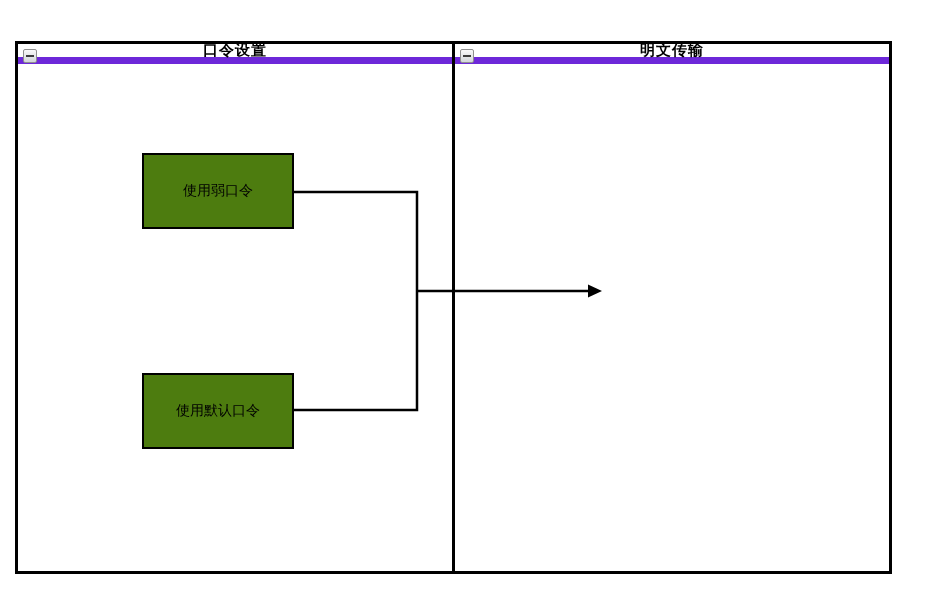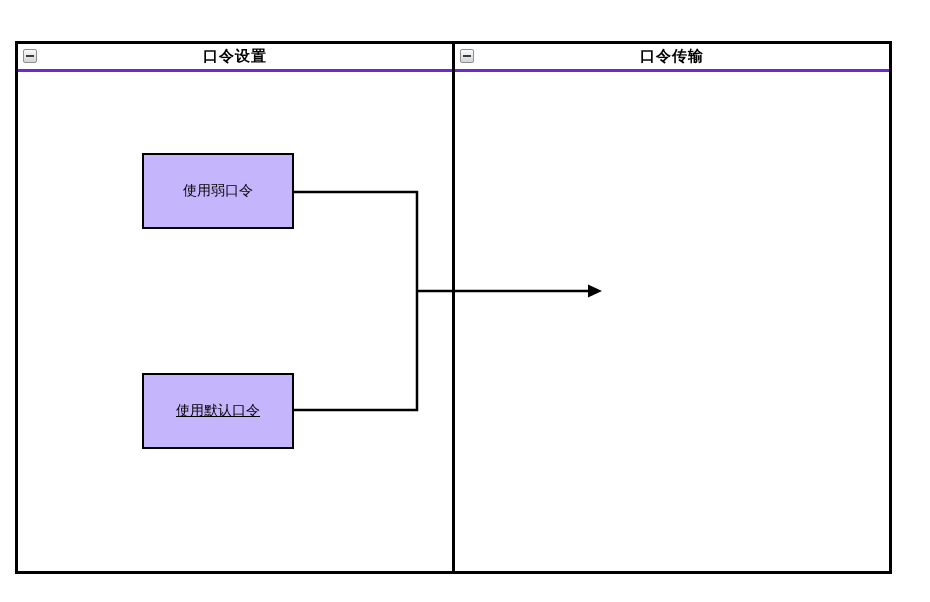--- a/index.html
+++ b/index.html
@@ -34,23 +34,23 @@
   }
   .lane-left {
     width: 437px;
     border-right: 3px solid #000000;
   }
   .lane-right {
     flex: 1;
   }
   .lane-header {
     position: relative;
-    height: 28px;
+    height: 20px;
     box-sizing: border-box;
-    border-bottom: 3px solid #6d28d9;
+    border-bottom: 7px solid #6d28d9;
     display: flex;
     align-items: center;
     justify-content: center;
   }
   .lane-title {
     font-size: 15px;
     font-weight: bold;
     color: #000000;
     letter-spacing: 1px;
   }
@@ -81,30 +81,30 @@
     top: 0;
     pointer-events: none;
   }
   
   .node {
     position: absolute;
     box-sizing: border-box;
     width: 152px;
     height: 76px;
     border: 2px solid #000000;
-    background: #c4b5fd;
+    background: #4d7c0f;
     display: flex;
     align-items: center;
     justify-content: center;
     font-size: 14px;
     color: #000000;
     cursor: default;
   }
   .node-weak    { left: 142px; top: 153px; }
-  .node-default { left: 142px; top: 373px; text-decoration: underline; }
+  .node-default { left: 142px; top: 373px; }
   .node-plain   { left: 602px; top: 253px; }
 </style>
 </head>
 <body>
 
 <div class="canvas">
 
   <div class="pool">
     <div class="lane lane-left">
       <div class="lane-header">
@@ -112,21 +112,21 @@
           <span class="minus-bar"></span>
         </span>
         <span class="lane-title">口令设置</span>
       </div>
     </div>
     <div class="lane lane-right">
       <div class="lane-header">
         <span class="collapse-btn">
           <span class="minus-bar"></span>
         </span>
-        <span class="lane-title">口令传输</span>
+        <span class="lane-title">明文传输</span>
       </div>
     </div>
   </div>
 
   <svg class="connectors" width="930" height="602" viewBox="0 0 930 602">
     <path d="M294 192 H417 V410 H294" fill="none" stroke="#000000" stroke-width="2.5"></path>
     <path d="M416 291 H590" fill="none" stroke="#000000" stroke-width="2.5"></path>
     <polygon points="588,284.5 602,291 588,297.5" fill="#000000"></polygon>
   </svg>
 

